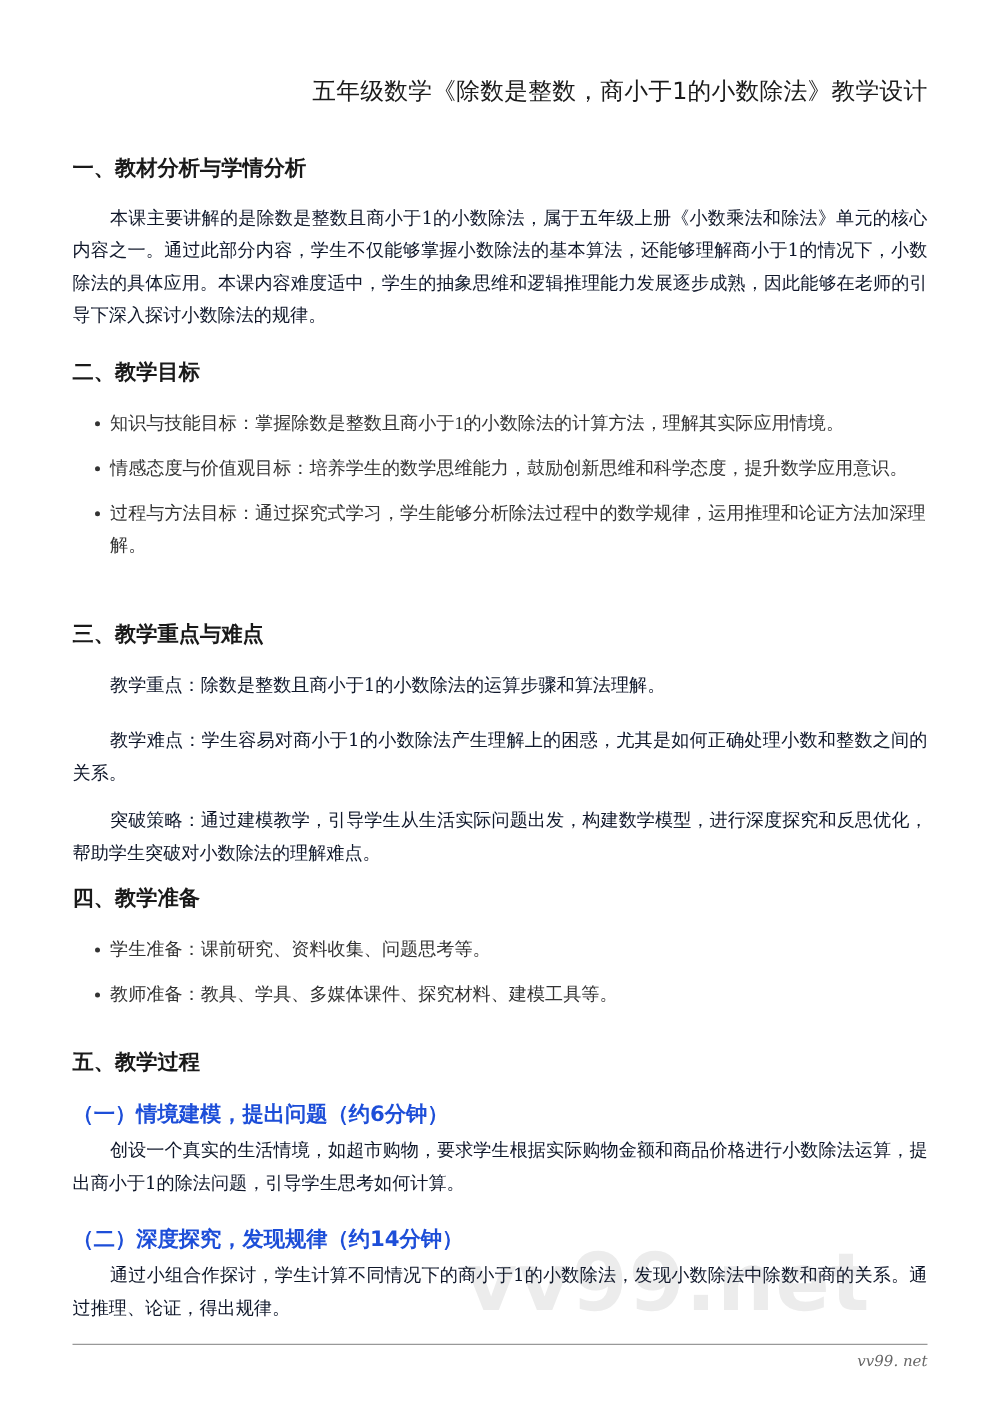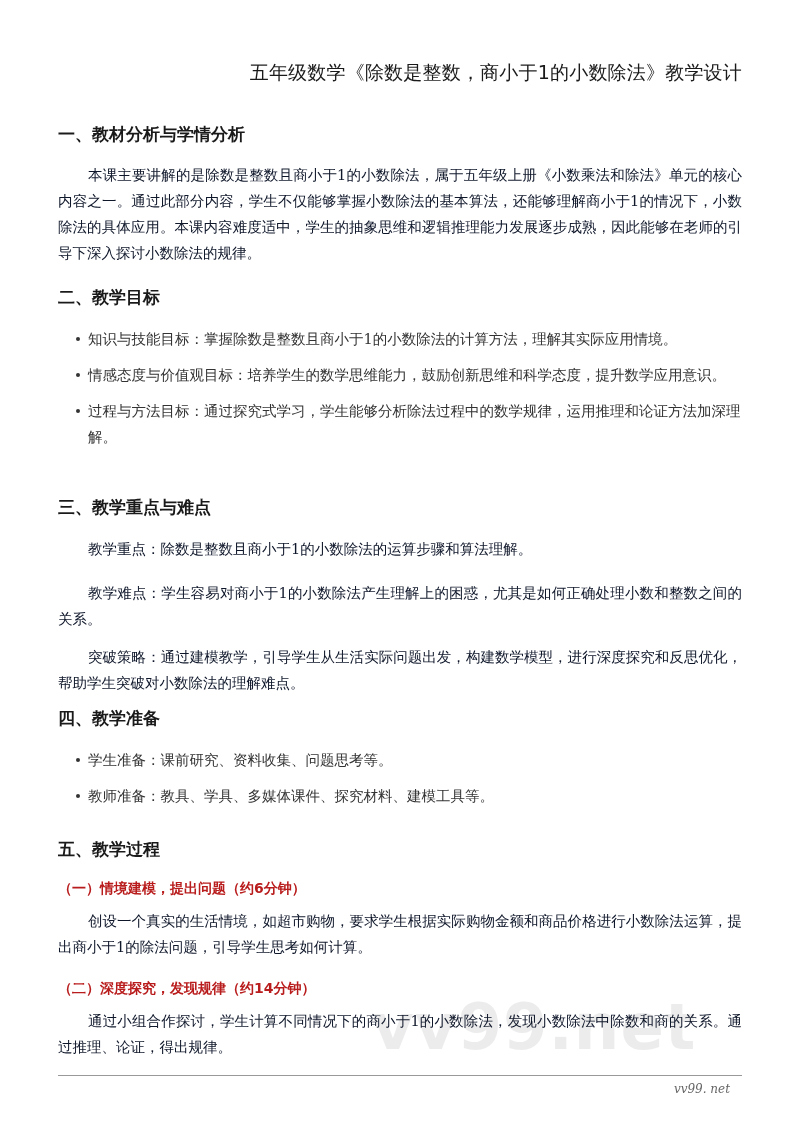--- a/index.html
+++ b/index.html
@@ -40,22 +40,22 @@
       font-weight: bold;
       font-size: 17px;
       color: #1a1a1a;
       margin: 0;
     }
     .subsection-heading {
       position: absolute;
       left: 0;
       font-family: "DejaVu Sans", "Liberation Sans", sans-serif;
       font-weight: bold;
-      font-size: 14px;
-      color: #b91c1c;
+      font-size: 17px;
+      color: #1d4ed8;
       margin: 0;
     }
     .para {
       position: absolute;
       left: 0;
       width: 684px;
       font-size: 14.5px;
       line-height: 26px;
       text-indent: 30px;
       text-align: justify;
@@ -90,21 +90,21 @@
     .footer-rule {
       position: absolute;
       left: 0;
       top: 1075px;
       width: 684px;
       height: 0;
       border-top: 1.5px solid #999999;
     }
     .footer-text {
       position: absolute;
-      right: 12px;
+      right: 0;
       top: 1082px;
       font-family: "DejaVu Serif", "Liberation Serif", serif;
       font-style: italic;
       font-size: 12px;
       color: #666666;
     }
     .watermark {
       position: absolute;
       left: 372px;
       top: 990px;
@@ -123,21 +123,21 @@
 <div class="watermark">vv99.net</div>
 
 <div class="page">
 
   <div class="doc-title">五年级数学《除数是整数，商小于1的小数除法》教学设计</div>
 
   <h2 class="section-heading" style="top:123px;">一、教材分析与学情分析</h2>
   <p class="para" style="top:162px;">本课主要讲解的是除数是整数且商小于1的小数除法，属于五年级上册《小数乘法和除法》单元的核心内容之一。通过此部分内容，学生不仅能够掌握小数除法的基本算法，还能够理解商小于1的情况下，小数除法的具体应用。本课内容难度适中，学生的抽象思维和逻辑推理能力发展逐步成熟，因此能够在老师的引导下深入探讨小数除法的规律。</p>
 
   <h2 class="section-heading" style="top:286px;">二、教学目标</h2>
-  <ul class="bullet-list" style="top:326px;">
+  <ul class="bullet-list" style="top:326px;font-family:Liberation Serif, serif;">
     <li class="bullet-item">
       <span class="bullet-dot"></span>
       <span>知识与技能目标：掌握除数是整数且商小于1的小数除法的计算方法，理解其实际应用情境。</span>
     </li>
     <li class="bullet-item">
       <span class="bullet-dot"></span>
       <span>情感态度与价值观目标：培养学生的数学思维能力，鼓励创新思维和科学态度，提升数学应用意识。</span>
     </li>
     <li class="bullet-item">
       <span class="bullet-dot"></span>

